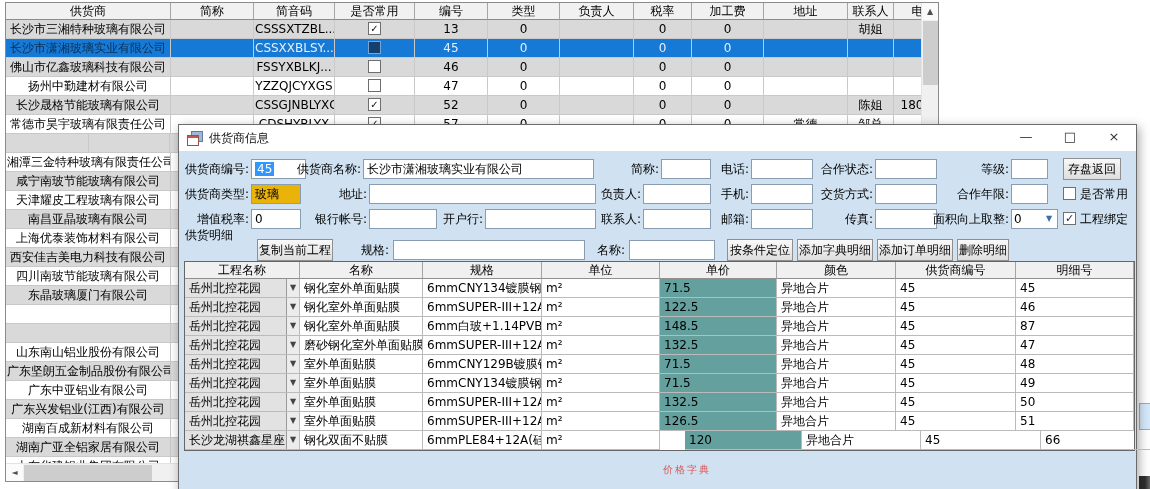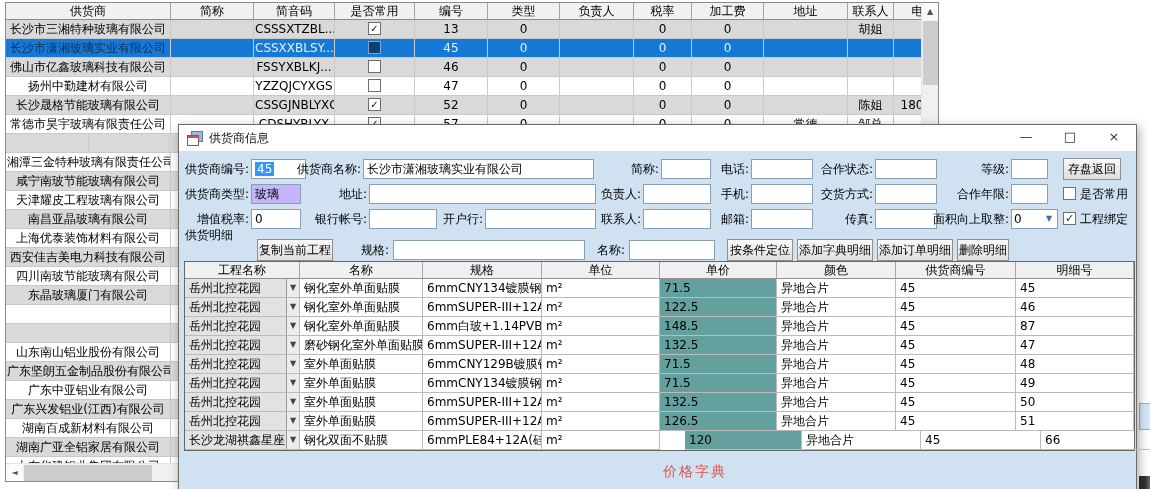--- a/index.html
+++ b/index.html
@@ -41,21 +41,21 @@
   .app-icon::after { content:""; position:absolute; left:0; top:4px; width:10px; height:9px;
     background:#fff; border:1px solid #90564e; box-shadow:inset 0 2px 0 #c2564c; }
   .title { position:absolute; left:30px; top:0; height:18px; line-height:26px; font-size:12px; color:#111; }
   .winbtn { position:absolute; top:0; width:44px; height:26px; line-height:24px; text-align:center;
     color:#333; font-size:13px; cursor:default; }
   .winbtn.min { right:88px; } .winbtn.max { right:44px; } .winbtn.close { right:0; }
   .dbody { position:absolute; left:0; top:26px; right:0; bottom:0; }
   .lbl { position:absolute; height:20px; line-height:20px; text-align:right; white-space:nowrap; }
   .tb { position:absolute; height:20px; border:1px solid #889cb2; background:#fff; font:inherit; padding:0 3px; color:#000; }
   input.tb { outline:none; }
-  .tb.ro { background:#c4b5fd; }
+  .tb.ro { background:#eab308; }
   .tb.fake { line-height:18px; }
   .selhl { background:#3297fd; color:#fff; padding:0 2px; }
   .btn { position:absolute; height:22px; border:1px solid #8f8f8f; background:linear-gradient(#f9f9f9,#dedede);
     font:inherit; font-size:12px; color:#000; padding:0; text-align:center; line-height:20px; }
   .cb { position:absolute; width:13px; height:13px; border:1px solid #707070; background:#fff;
     text-align:center; line-height:11px; font-size:11px; color:#122a44; }
   .cb-lbl { position:absolute; height:20px; line-height:20px; white-space:nowrap; }
   .combo { position:absolute; height:20px; border:1px solid #889cb2; background:#fff; padding:0 2px; line-height:18px; }
   .combo .arr { position:absolute; right:1px; top:1px; width:14px; height:16px; text-align:center;
     font-size:8px; line-height:16px; color:#3b6ea5; }
@@ -64,21 +64,21 @@
   .dgrid { position:absolute; left:5px; top:110px; width:951px; border:1px solid #666; background:#fff; }
   .dgrow { display:flex; height:19px; line-height:18px; background:#fff; }
   .dgrow.hdr { height:17px; line-height:16px; background:#f0f0f0; }
   .dgcell { flex:none; border-right:1px solid #bbb; border-bottom:1px solid #bbb;
     overflow:hidden; white-space:nowrap; padding:0 4px; }
   .dgrow.hdr .dgcell { text-align:center; border-right:1px solid #a3a3a3; border-bottom:1px solid #8f8f8f; padding:0 1px; }
   .dgcell.proj { background:#e2e2e2; position:relative; padding-right:15px; }
   .dgcell.proj .drop { position:absolute; right:0; top:0; width:13px; height:18px; background:#ececec;
     border-left:1px solid #9a9a9a; text-align:center; font-size:8px; line-height:18px; color:#444; padding:0; }
   .dgcell.price { background:#63a09e; }
-  .price-dict { position:absolute; left:484px; top:312px; font-size:14px; color:#e0514d; letter-spacing:2px; }
+  .price-dict { position:absolute; left:484px; top:312px; font-size:10px; color:#e0514d; letter-spacing:2px; }
   
   .edge-btn { position:absolute; left:1139px; top:403px; width:11px; height:27px;
     background:#d6e9fb; border:1px solid #86b3e0; border-right:none; z-index:5; }
   .edge-mark { position:absolute; left:1139px; top:476px; width:11px; height:13px;
     background:linear-gradient(90deg,#2f2f2f 55%,#6b6b6b 100%); z-index:5; }
 </style>
 </head>
 <body>
 
 <div>

